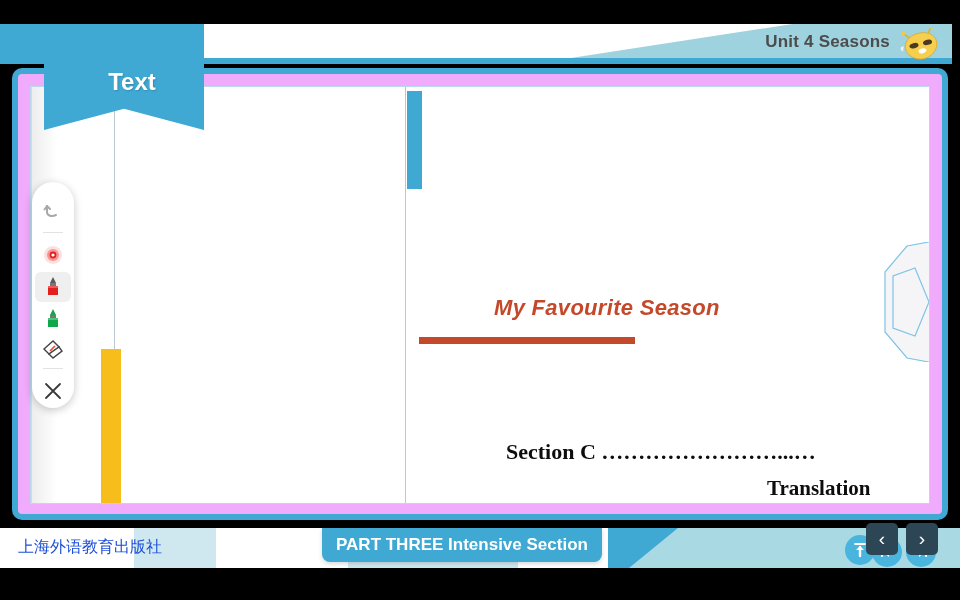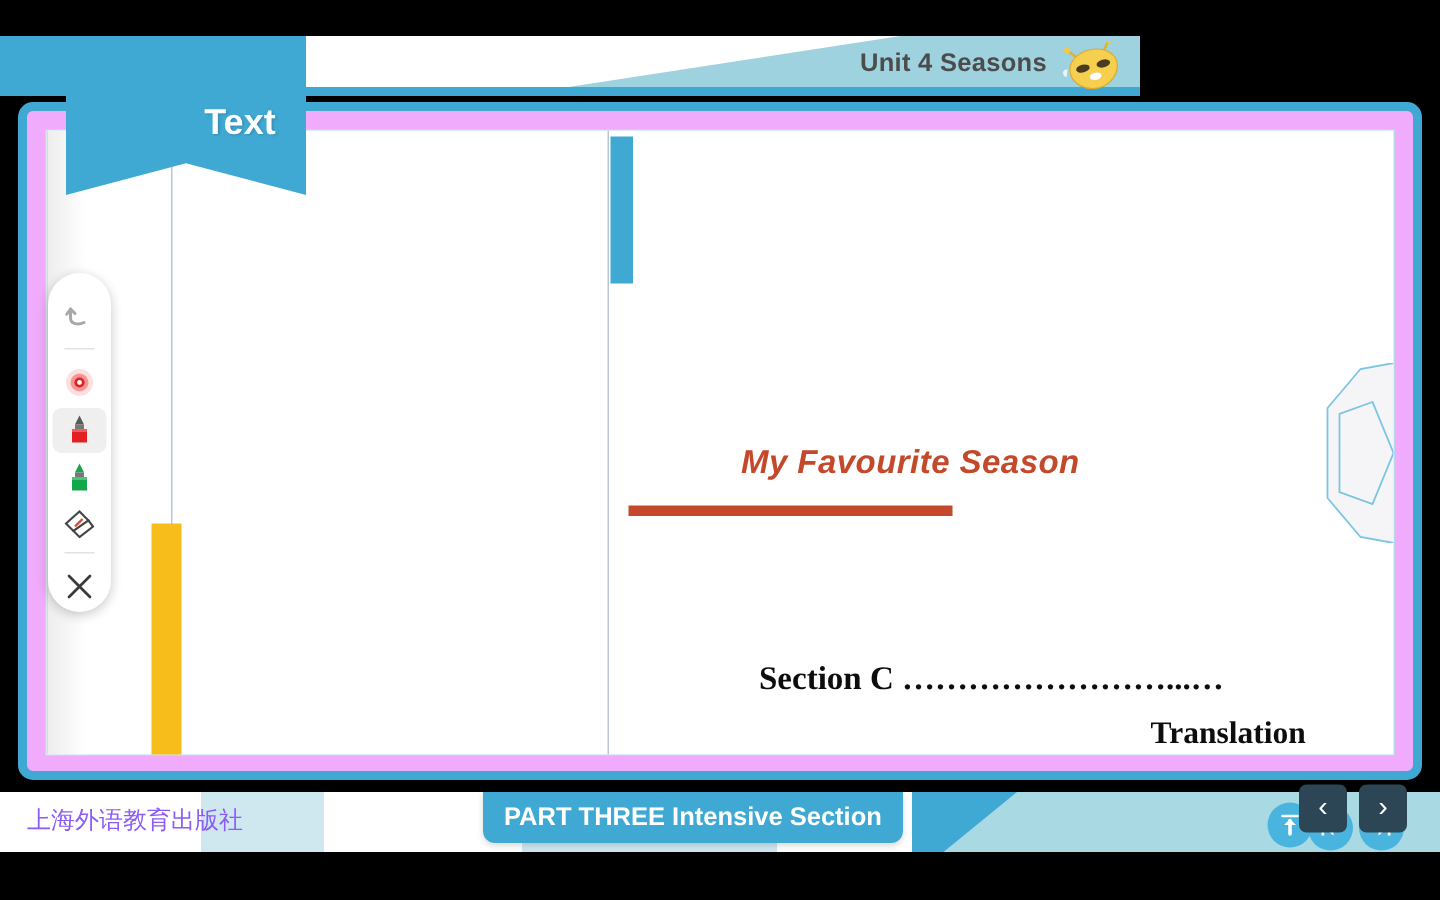--- a/index.html
+++ b/index.html
@@ -1,21 +1,21 @@
 <!DOCTYPE html>
 <html><head>
 <meta charset="utf-8">
 <style>
   html,body{margin:0;padding:0;background:#000;}
   body{width:960px;height:600px;overflow:hidden;font-family:"Liberation Sans",sans-serif;}
 
   #app{position:relative;width:960px;height:600px;background:#000;overflow:hidden;}
 
   
-  #header{position:absolute;left:0;top:24px;width:760px;height:40px;background:#ffffff;overflow:hidden;}
+  #header{position:absolute;left:0;top:24px;width:952px;height:40px;background:#ffffff;overflow:hidden;}
   #header-teal{position:absolute;right:0;top:0;width:420px;height:40px;background:#9ed2de;
     clip-path:polygon(100% 0,100% 100%,0 100%,62% 0);}
   #header-teal-left{position:absolute;left:0;top:0;width:44px;height:40px;background:#3fa9d3;}
   #header-bottomline{position:absolute;left:0;bottom:0;width:960px;height:6px;background:#3fa9d3;}
   #header-title{position:absolute;right:62px;top:8px;font-size:17px;font-weight:bold;color:#4c4c4c;
     letter-spacing:.2px;}
   #bee-icon{position:absolute;right:8px;top:4px;width:46px;height:34px;}
 
   
   .tabslot{position:absolute;top:24px;height:34px;background:#ffffff;}
@@ -44,21 +44,21 @@
 
   
   #hex-deco{position:absolute;right:-2px;top:155px;width:60px;height:120px;}
 
   
   #text-tab{position:absolute;left:44px;top:24px;width:160px;height:106px;
     background:#3fa9d3;
     clip-path:polygon(0 0,100% 0,100% 100%,50% 80%,0 100%);
     box-shadow:2px 2px 5px rgba(0,0,0,.18);}
   #text-tab-label{position:absolute;left:0;top:44px;width:176px;text-align:center;
-    color:#ffffff;font-size:24px;font-weight:bold;text-shadow:1px 1px 2px rgba(0,0,0,.18);padding-left:28px;}
+    color:#ffffff;font-size:24px;font-weight:bold;text-shadow:1px 1px 2px rgba(0,0,0,.18);}
 
   
   #toolbar{position:absolute;left:32px;top:182px;width:42px;height:226px;background:#ffffff;
     border-radius:21px;box-shadow:0 2px 8px rgba(0,0,0,.22);}
   .tool{position:absolute;left:3px;width:36px;height:30px;display:flex;align-items:center;
     justify-content:center;border-radius:6px;cursor:pointer;}
   .tool.active{background:#efefef;}
   .tsep{position:absolute;left:11px;width:20px;height:1px;background:#e2e2e2;}
 
   
@@ -67,21 +67,21 @@
   #title-rule{position:absolute;left:388px;top:250px;width:216px;height:7px;background:#c4492b;}
 
   #section-c{position:absolute;left:475px;top:352px;font-family:"Liberation Serif",serif;
     font-size:22px;font-weight:bold;color:#0d0d0d;white-space:nowrap;}
   #translation{position:absolute;left:736px;top:389px;font-family:"Liberation Serif",serif;
     font-size:21px;font-weight:bold;color:#0d0d0d;}
 
   
   #bottom{position:absolute;left:0;top:528px;width:960px;height:40px;background:#ffffff;overflow:hidden;}
   .bseg{position:absolute;top:0;height:40px;background:#cfe8ef;}
-  #publisher{position:absolute;left:18px;top:9px;font-size:16px;color:#8b5cf6;
+  #publisher{position:absolute;left:18px;top:9px;font-size:16px;color:#1d4ed8;
     font-family:"DejaVu Sans",sans-serif;}
   #part-pill{position:absolute;left:322px;top:0px;height:34px;background:#3fa9d3;
     border-radius:0 0 8px 8px;display:flex;align-items:center;padding:0 14px;
     box-shadow:0 2px 4px rgba(0,0,0,.15);}
   #part-label{color:#ffffff;font-size:17px;font-weight:bold;}
   #bottom-rightband{position:absolute;left:608px;top:0;width:352px;height:40px;background:#a9dae4;}
   #bottom-rightband-notch{position:absolute;left:608px;top:0;width:70px;height:40px;background:#3fa9d3;
     clip-path:polygon(0 0,100% 0,30% 100%,0 100%);}
 
   

